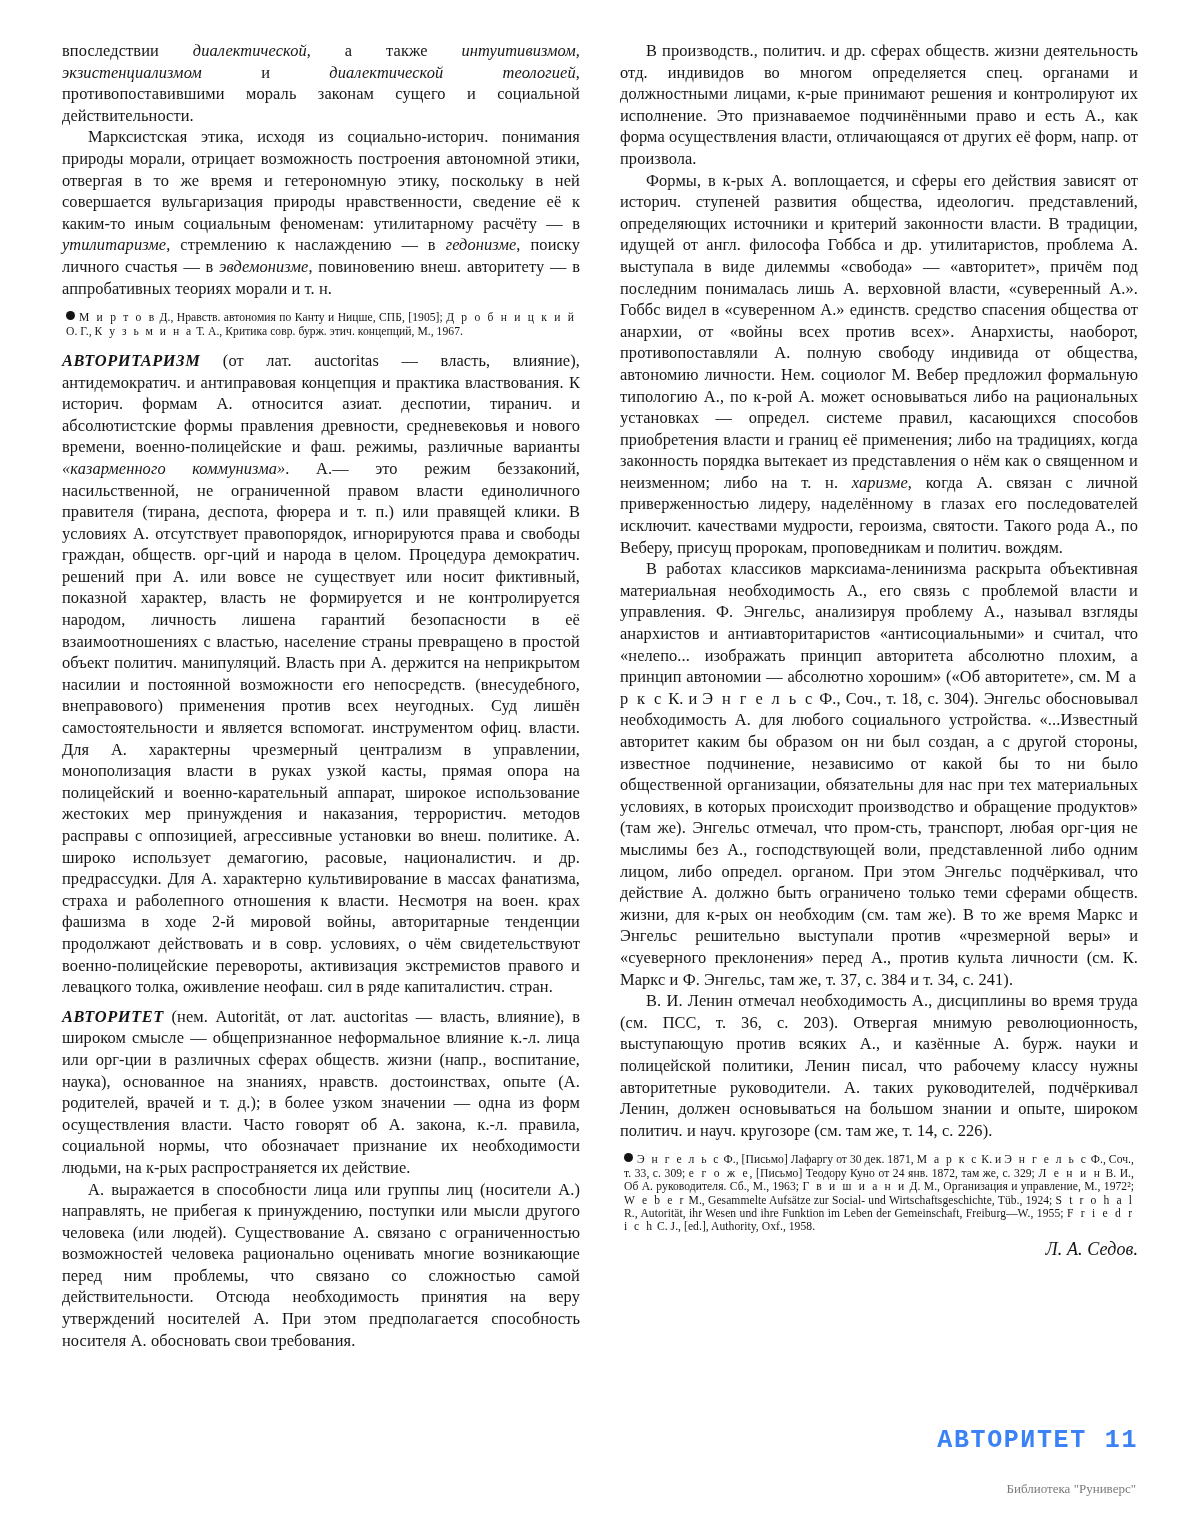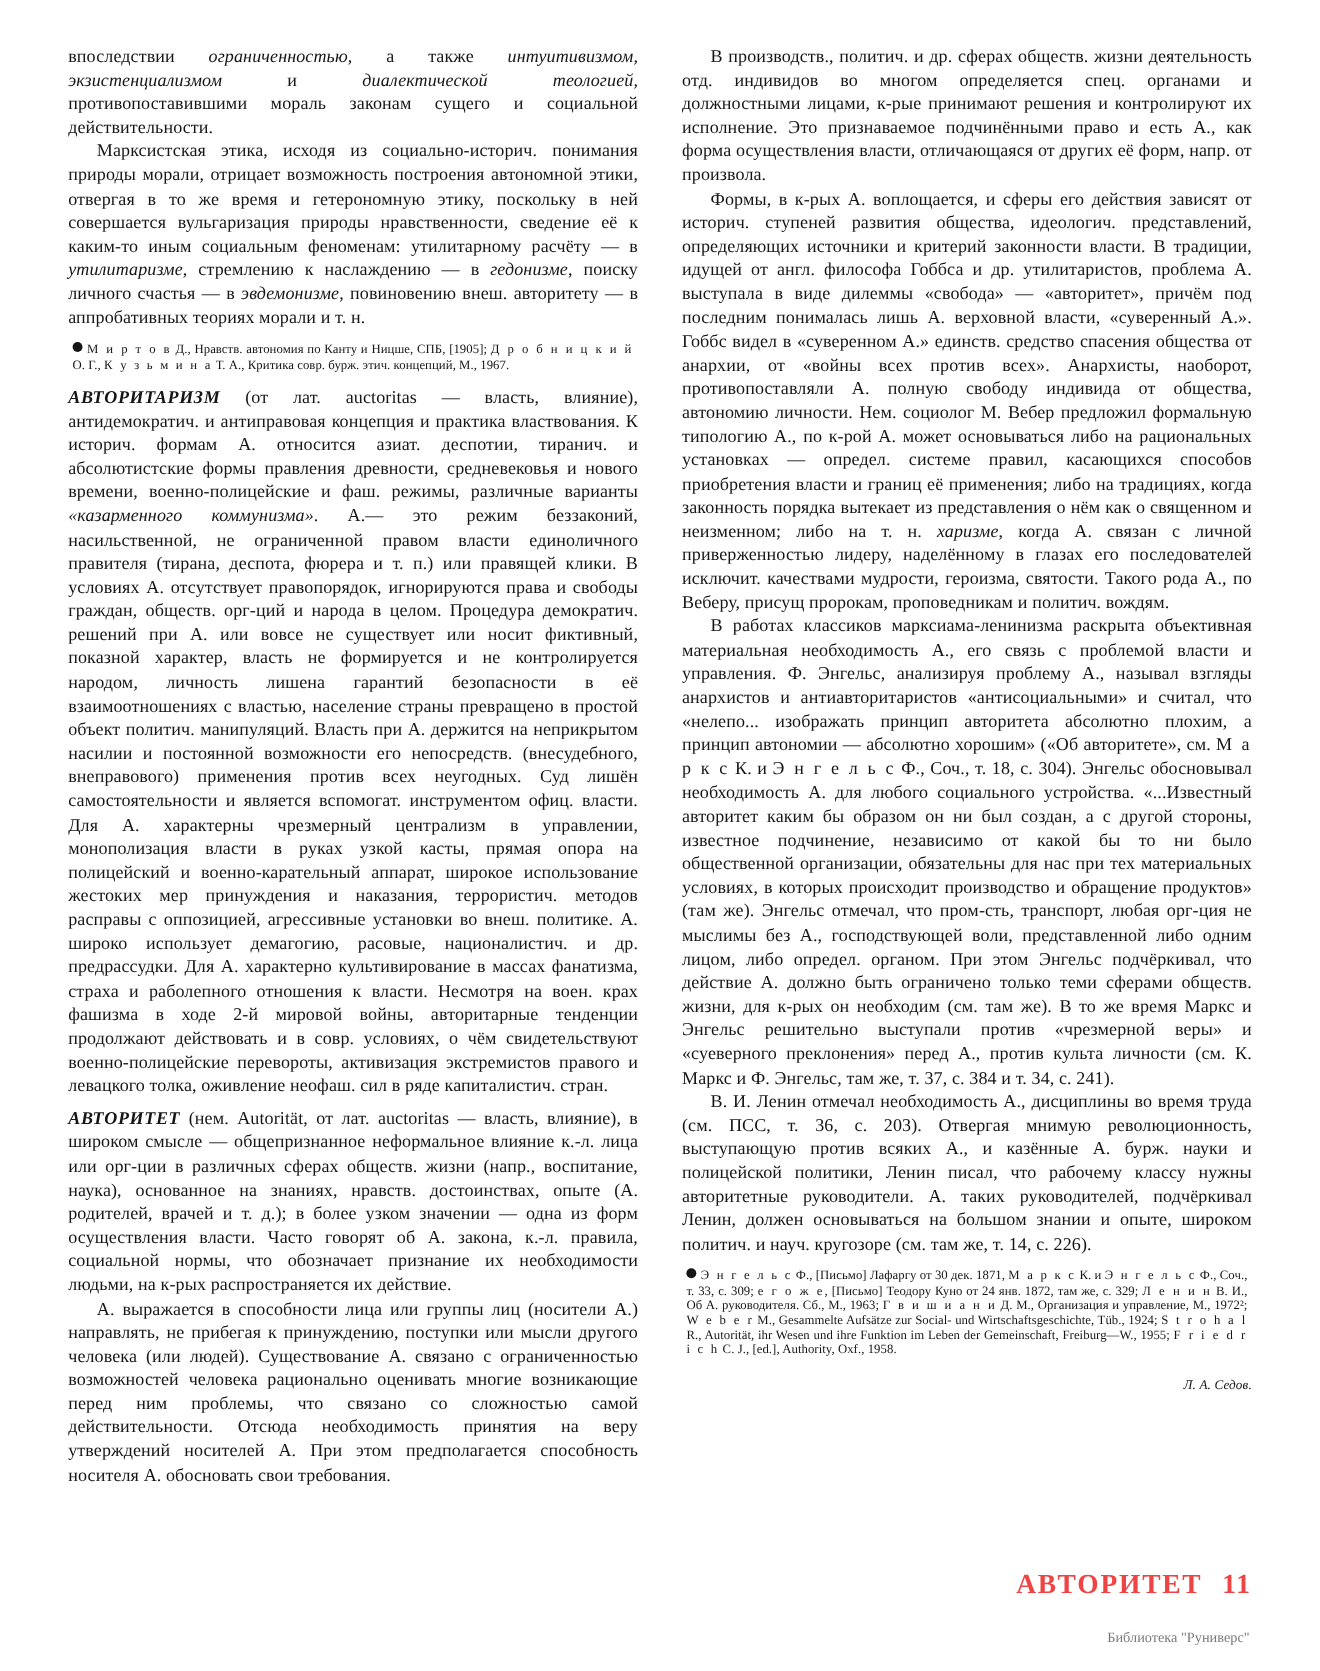--- a/index.html
+++ b/index.html
@@ -61,34 +61,34 @@
     display: inline-block;
     width: 9px; height: 9px;
     border-radius: 50%;
     background: #151515;
     margin-right: 4px;
     vertical-align: 1px;
   }
   .gap-s { height: 8px; }
   .author-line {
     text-align: right;
-    font-size: 12px;
+    font-size: 18px;
     line-height: 14px;
     font-style: italic;
-    margin-top: 18px;
+    margin-top: 8px;
   }
   .footer-title {
     position: absolute;
     right: 62px;
     bottom: 64px;
-    font-family: Liberation Serif, serif;
+    font-family: Liberation Mono, monospace;
     font-weight: bold;
     font-size: 25px;
     letter-spacing: 1.6px;
-    color: #ef4444;
+    color: #3b82f6;
     white-space: nowrap;
   }
   .footer-title .pageno {
     margin-left: 18px;
     font-size: 25px;
   }
   .watermark {
     position: absolute;
     right: 64px;
     bottom: 22px;
@@ -99,21 +99,21 @@
 </style>
 </head>
 <body>
 
 <div class="page">
   <div class="columns">
 
     <div class="col">
 
       <p class="noindent">
-        впоследствии <span class="it">ограниченностью</span>, а также <span class="it">интуитивизмом, экзистенциализмом</span> и <span class="it">диалектической теологией</span>, противопоставившими мораль законам сущего и социальной действительности.
+        впоследствии <span class="it">диалектической</span>, а также <span class="it">интуитивизмом, экзистенциализмом</span> и <span class="it">диалектической теологией</span>, противопоставившими мораль законам сущего и социальной действительности.
       </p>
 
       <p class="indent">
         Марксистская этика, исходя из социально-историч. понимания природы морали, отрицает возможность построения автономной этики, отвергая в то же время и гетерономную этику, поскольку в ней совершается вульгаризация природы нравственности, сведение её к каким-то иным социальным феноменам: утилитарному расчёту — в <span class="it">утилитаризме</span>, стремлению к наслаждению — в <span class="it">гедонизме</span>, поиску личного счастья — в <span class="it">эвдемонизме</span>, повиновению внеш. авторитету — в аппробативных теориях морали и т. н.
       </p>
 
       <div class="gap-s"></div>
 
       <p class="refs"><span class="bullet"></span><span class="sp">М и р т о в</span> Д., Нравств. автономия по Канту и Ницше, СПБ, [1905]; <span class="sp">Д р о б н и ц к и й</span> О. Г., <span class="sp">К у з ь м и н а</span> Т. А., Критика совр. бурж. этич. концепций, М., 1967.</p>
 

